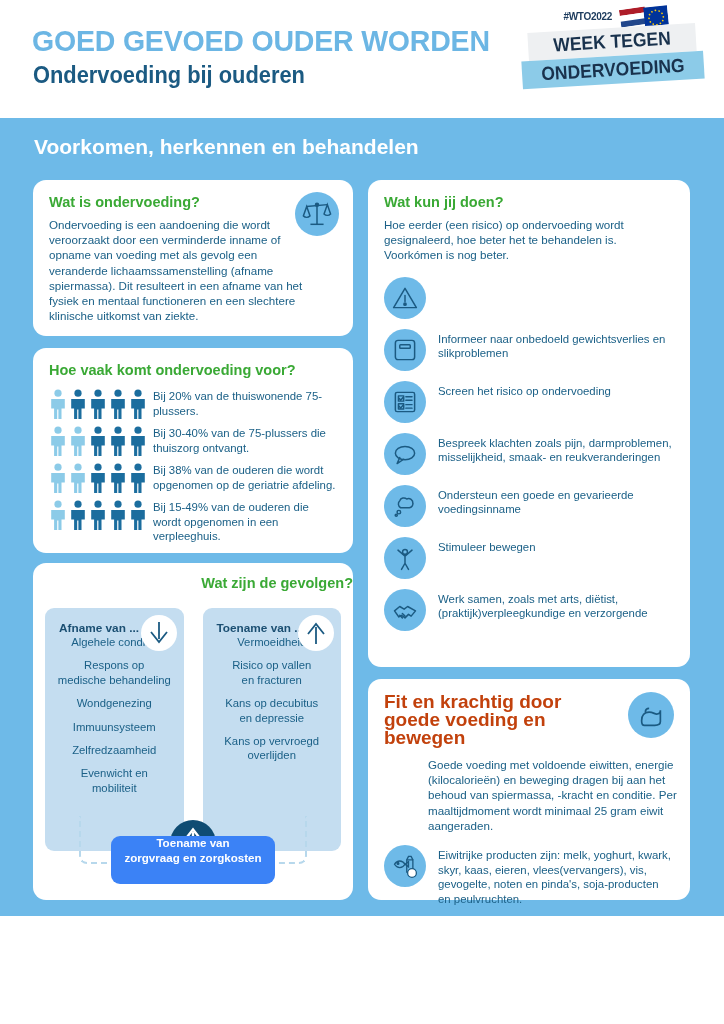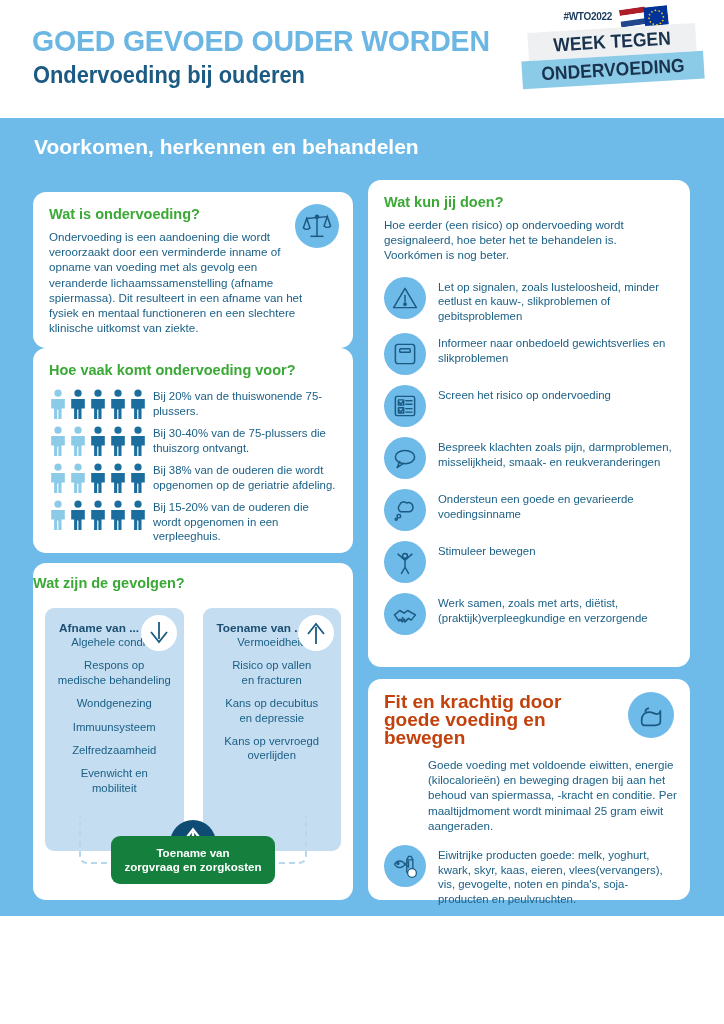--- a/index.html
+++ b/index.html
@@ -61,61 +61,61 @@
   
   .card { position: absolute; background: #ffffff; border-radius: 13px; }
   .card-h {
     font-size: 14.5px; font-weight: 700; color: #3aa935; margin-bottom: 7px;
   }
   .body-txt {
     font-size: 11.6px; line-height: 15.2px; color: #1b6087;
   }
 
   
-  #card-wat     { left: 33px; top: 192px;  width: 320px; height: 156px; }
+  #card-wat     { left: 33px; top: 180px;  width: 320px; height: 156px; }
   #card-hoe     { left: 33px; top: 348px;  width: 320px; height: 205px; }
   #card-gev     { left: 33px; top: 563px;  width: 320px; height: 337px; }
   #card-doen    { left: 368px; top: 180px; width: 322px; height: 487px; }
   #card-fit     { left: 368px; top: 679px; width: 322px; height: 221px; }
   .pad { padding: 14px 16px; }
 
   .icon-circle {
     position: absolute; border-radius: 50%; background: #6ebae8;
     display: flex; align-items: center; justify-content: center;
   }
 
   
   .people-row { display: flex; align-items: flex-start; margin-bottom: 5px; }
   .people-glyphs { width: 104px; flex: 0 0 104px; display: flex; gap: 2px; padding-top: 2px; }
   .person { width: 18px; height: 30px; }
   .people-label { font-size: 11.4px; line-height: 14.6px; color: #1b6087; padding-top: 2px; }
 
   
-  .gev-title { font-size: 14.5px; font-weight: 700; color: #3aa935; text-align: left; margin-top: 12px; }
+  .gev-title { font-size: 14.5px; font-weight: 700; color: #3aa935; text-align: right; margin-top: 12px; }
   .gev-cols { position: absolute; left: 12px; top: 45px; width: 296px; display: flex; gap: 19px; }
   .gev-col { width: 143px; background: #c4ddf0; border-radius: 9px; padding: 13px 8px 16px; position: relative; }
   .gev-col-h { font-size: 11.8px; font-weight: 700; color: #1b4f72; padding-left: 6px; }
   .gev-arrow-circ {
     position: absolute; right: 7px; top: 7px; width: 36px; height: 36px;
     border-radius: 50%; background: #fff; display: flex; align-items: center; justify-content: center;
   }
   .gev-list { text-align: center; }
   .gev-list div { font-size: 11.3px; line-height: 14.4px; color: #1b6087; margin-bottom: 9px; }
 
   .dash-left, .dash-right {
     position: absolute; bottom: 36px; height: 48px; width: 46px;
     border-bottom: 2px dashed #b7d8ec;
   }
   .dash-left { left: 46px; border-left: 2px dashed #b7d8ec; border-bottom-left-radius: 8px; }
   .dash-right { right: 46px; border-right: 2px dashed #b7d8ec; border-bottom-right-radius: 8px; }
 
   .cost-box {
     position: absolute; left: 78px; bottom: 16px; width: 164px; height: 48px;
-    background: #15803d; border-radius: 9px; color: #fff; text-align: center;
-    display: flex; flex-direction: column; justify-content: center;
+    background: #3b82f6; border-radius: 9px; color: #fff; text-align: center;
+    display: flex; flex-direction: column; justify-content: flex-start;
     font-size: 11.6px; font-weight: 700; line-height: 14.5px;
   }
   .cost-arrow-circ {
     position: absolute; left: 137px; bottom: 50px; width: 46px; height: 30px;
     background: #0f4c73; border-radius: 23px 23px 0 0;
     display: flex; align-items: flex-end; justify-content: center;
   }
 
   
   .act-row { display: flex; align-items: flex-start; margin-bottom: 10px; }
@@ -288,21 +288,21 @@
               </svg>
               <svg class="person" viewBox="0 0 18 30">
                 <circle cx="9" cy="4.2" r="3.6" fill="#1b6d9e"></circle>
                 <path d="M2.2 10 h13.6 v9.6 h-3.3 V30 h-3.1 V20.5 h-1.2 V30 h-3.1 V19.6 H2.2 Z" fill="#1b6d9e"></path>
               </svg>
               <svg class="person" viewBox="0 0 18 30">
                 <circle cx="9" cy="4.2" r="3.6" fill="#1b6d9e"></circle>
                 <path d="M2.2 10 h13.6 v9.6 h-3.3 V30 h-3.1 V20.5 h-1.2 V30 h-3.1 V19.6 H2.2 Z" fill="#1b6d9e"></path>
               </svg>
             </div>
-            <div class="people-label">Bij 15-20% van de ouderen die wordt opgenomen in een verpleeghuis.</div>
+            <div class="people-label">Bij 15-49% van de ouderen die wordt opgenomen in een verpleeghuis.</div>
           </div>
         </div>
     </div>
   </div>
 
   <div class="card" id="card-gev">
     <div class="gev-title">Wat zijn de gevolgen?</div>
 
     <div class="gev-cols">
       <div class="gev-col" style="height:243px;">
@@ -367,21 +367,20 @@
       <div class="body-txt" style="margin-bottom:14px;">Hoe eerder (een risico) op ondervoeding wordt gesignaleerd, hoe beter het te behandelen is. Voorkómen is nog beter.</div>
       <div id="action-rows">
           <div class="act-row">
             <div class="act-icon">
               <svg width="28" height="28" viewBox="0 0 32 32" fill="none" stroke="#1b5a82" stroke-width="1.7" stroke-linejoin="round" stroke-linecap="round">
                 <path d="M16 5 L29 27 H3 Z"></path>
                 <line x1="16" y1="13" x2="16" y2="20"></line>
                 <circle cx="16" cy="23" r="1.3" fill="#1b5a82"></circle>
               </svg>
             </div>
-            <div class="act-txt">Let op signalen, zoals lusteloosheid, minder eetlust en kauw-, slikproblemen of gebitsproblemen</div>
           </div>
           <div class="act-row">
             <div class="act-icon">
               <svg width="28" height="28" viewBox="0 0 32 32" fill="none" stroke="#1b5a82" stroke-width="1.7" stroke-linejoin="round" stroke-linecap="round">
                 <rect x="5" y="5" width="22" height="22" rx="3"></rect>
                 <rect x="10" y="10" width="12" height="4" rx="1"></rect>
               </svg>
             </div>
             <div class="act-txt">Informeer naar onbedoeld gewichtsverlies en slikproblemen</div>
           </div>
@@ -450,21 +449,21 @@
         <div class="act-icon">
           <svg width="28" height="28" viewBox="0 0 32 32" fill="none" stroke="#1b5a82" stroke-width="1.5">
             <path d="M4 14 c3-5 9-5 12 0 c-3 5-9 5-12 0 Z"></path>
             <circle cx="8" cy="13" r="1" fill="#1b5a82"></circle>
             <path d="M16 14 l4-3 v6 Z"></path>
             <path d="M18 9 h7 v14 h-7 Z"></path>
             <path d="M18 9 l2-4 h3 l2 4"></path>
             <circle cx="24" cy="24" r="5" fill="#fff"></circle>
           </svg>
         </div>
-        <div class="act-txt" style="width:235px;">Eiwitrijke producten goede: melk, yoghurt, kwark, skyr, kaas, eieren, vlees(vervangers), vis, gevogelte, noten en pinda's, soja-producten en peulvruchten.</div>
+        <div class="act-txt" style="width:235px;">Eiwitrijke producten zijn: melk, yoghurt, kwark, skyr, kaas, eieren, vlees(vervangers), vis, gevogelte, noten en pinda's, soja-producten en peulvruchten.</div>
       </div>
     </div>
     <div class="fit-icon">
       <svg width="30" height="30" viewBox="0 0 32 32" fill="none" stroke="#1b5a82" stroke-width="1.8">
         <path d="M6 22 c0-6 3-9 8-9 c4 0 6 2 8 2 c3 0 4-2 4-4 v12 c0 3-3 4-6 4 H9 c-2 0-3-2-3-5 Z"></path>
         <path d="M10 13 c0-3 2-4 4-4"></path>
       </svg>
     </div>
   </div>
 

